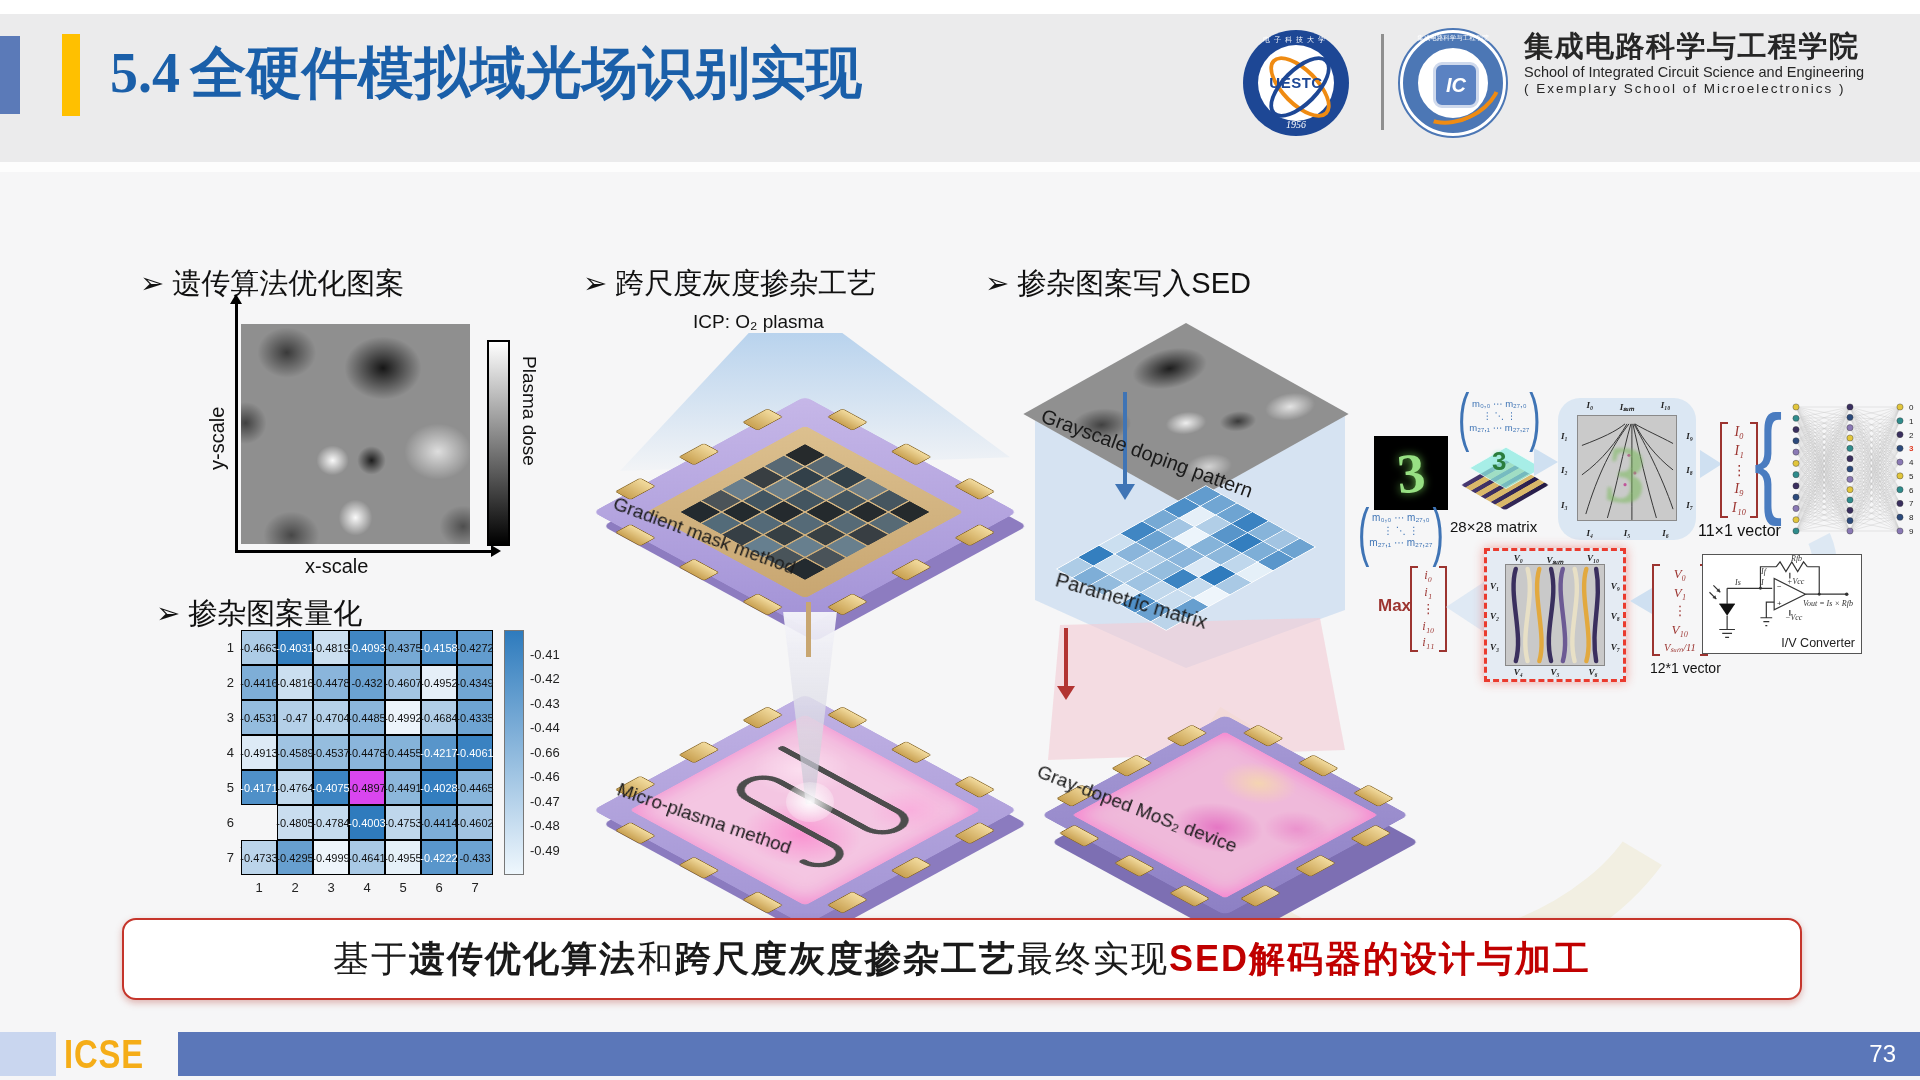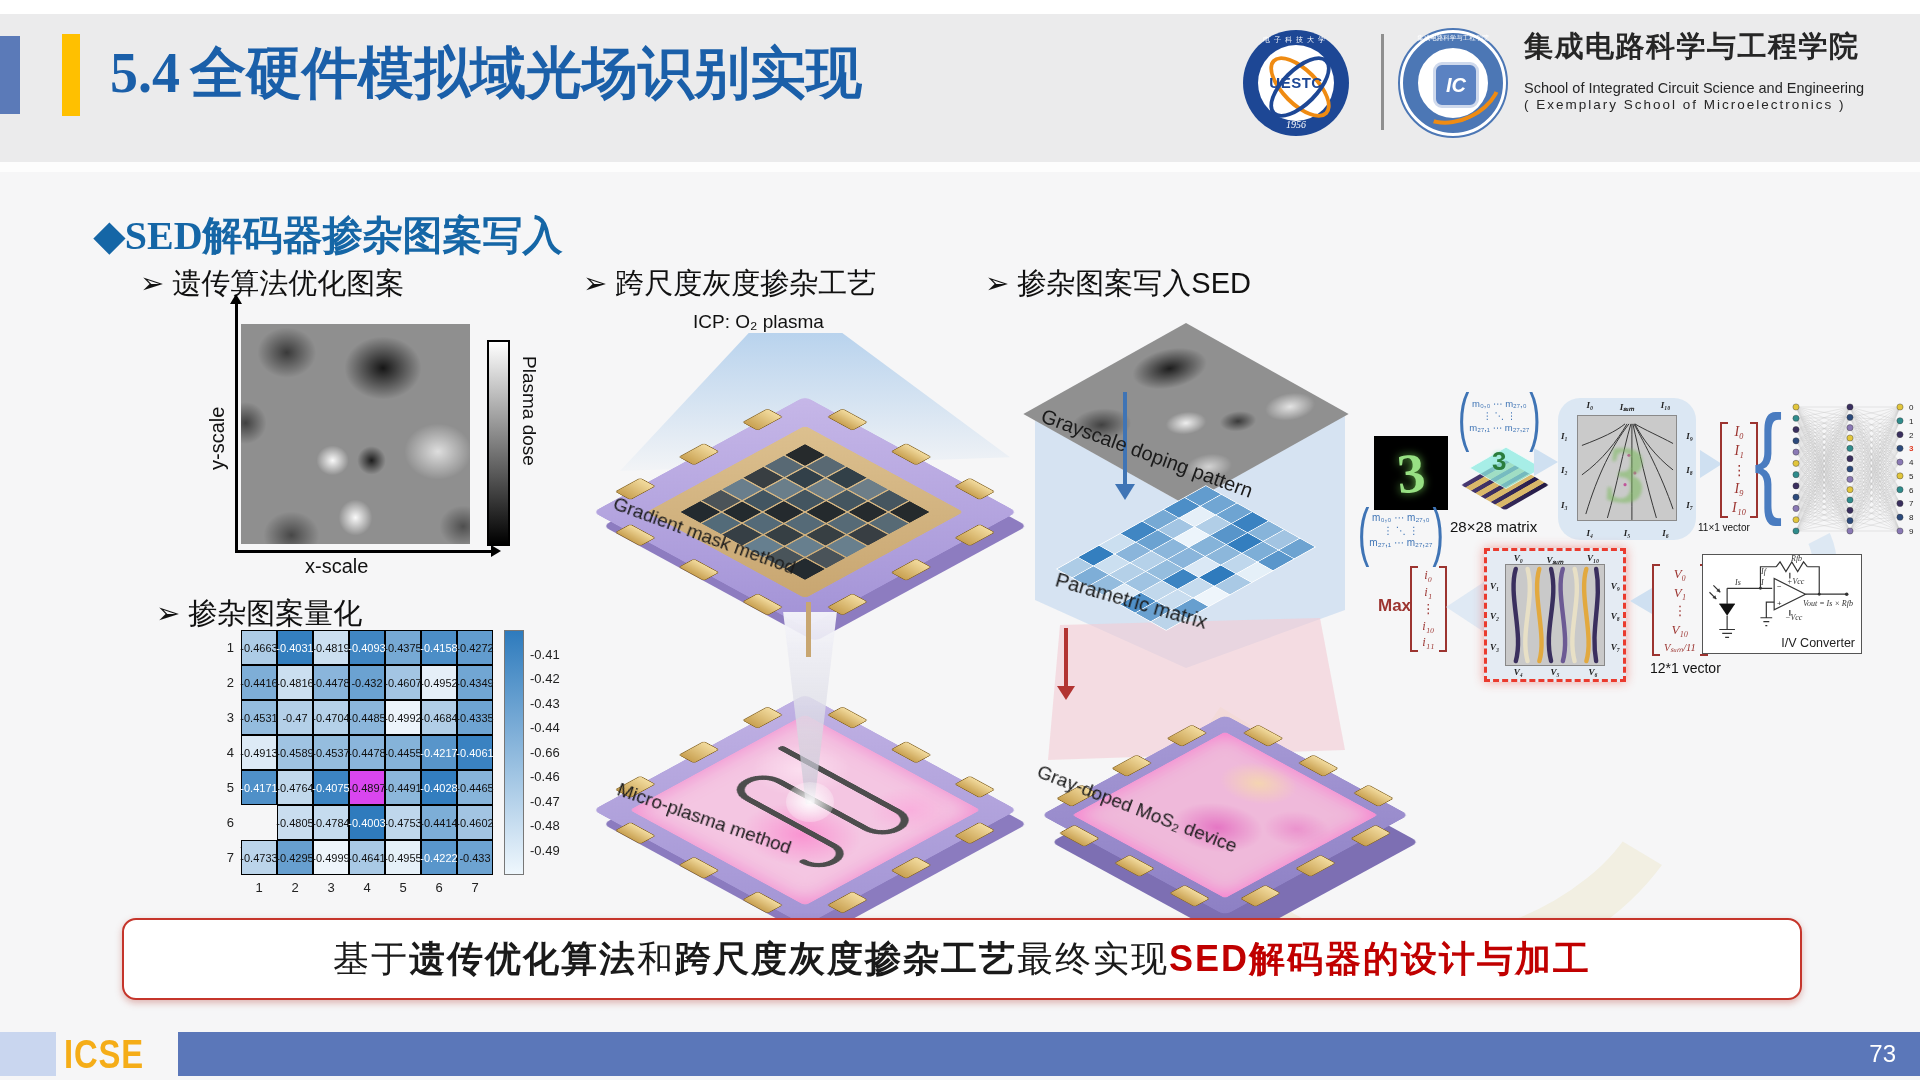--- a/index.html
+++ b/index.html
@@ -34,21 +34,21 @@
       border:15px solid #4c77b5;box-sizing:border-box;}
   #logo-ic .ring-cn{position:absolute;left:0;top:4px;width:106px;text-align:center;font-size:6.5px;color:#fff;z-index:2;}
   #logo-ic .icsq{position:absolute;left:33px;top:32px;width:40px;height:40px;background:#5b82c2;border:3px solid #cfd9ec;
       border-radius:9px;z-index:2;display:flex;align-items:center;justify-content:center;
       color:#fff;font-weight:bold;font-style:italic;font-size:20px;}
   #logo-ic .swoosh{position:absolute;left:8px;top:22px;width:88px;height:62px;border-radius:50%;
       border:4px solid transparent;border-bottom-color:#ef8b12;transform:rotate(-25deg);z-index:3;}
   #school{left:1524px;top:30px;width:392px;color:#262626;}
   #school .cn{font-size:29px;font-weight:bold;letter-spacing:1.5px;line-height:32px;white-space:nowrap;}
   #school .cn2{font-size:26px;font-weight:bold;letter-spacing:5px;line-height:31px;white-space:nowrap;}
-  #school .en{font-size:14.5px;line-height:17px;margin-top:18px;white-space:nowrap;}
+  #school .en{font-size:14.5px;line-height:17px;margin-top:2px;white-space:nowrap;}
   #school .en2{font-size:13.5px;letter-spacing:2px;line-height:16px;white-space:nowrap;}
 
   
   #section-heading{left:94px;top:208px;font-size:40px;font-weight:bold;color:#1566a6;white-space:nowrap;}
   #section-heading .acr{font-family:"Liberation Serif",serif;}
   .bullet{font-size:29px;color:#111;white-space:nowrap;}
   #bullet-1{left:140px;top:264px;}
   #bullet-2{left:583px;top:264px;}
   #bullet-3{left:985px;top:264px;}
   #bullet-4{left:156px;top:594px;}
@@ -194,21 +194,21 @@
   .term{position:absolute;font-size:9px;font-weight:bold;color:#222;font-family:"Liberation Serif",serif;font-style:italic;}
   #arr2{left:1700px;top:450px;width:0;height:0;border-top:14px solid transparent;border-bottom:14px solid transparent;
       border-left:22px solid #cfe0f1;}
   .vec{display:flex;align-items:stretch;color:#9c3430;}
   .vec .bl,.vec .br{width:6px;border:2.5px solid #9c3430;}
   .vec .bl{border-right:none;}
   .vec .br{border-left:none;}
   .vec .ents{display:flex;flex-direction:column;justify-content:space-between;padding:2px 4px;
       font-family:"Liberation Serif",serif;font-style:italic;text-align:center;}
   #ivec{left:1720px;top:422px;height:96px;font-size:14px;}
-  #lab-11{left:1698px;top:522px;font-size:10px;color:#111;}
+  #lab-11{left:1698px;top:522px;font-size:16px;color:#111;}
   #brace{left:1748px;top:398px;font-size:122px;color:#4a7cc0;transform:scaleX(.7);line-height:1;font-weight:400;}
   #nn{left:1788px;top:400px;width:132px;height:140px;}
   #sarc{left:1692px;top:492px;width:96px;height:120px;border:24px solid transparent;border-right-color:#dde8f3;
       border-radius:50%;transform:rotate(18deg);z-index:1;}
   #max-label{left:1378px;top:596px;font-size:17px;color:#9c3430;font-weight:bold;}
   #mvec{left:1410px;top:566px;height:86px;font-size:12.5px;}
   #arrL{left:1446px;top:582px;width:0;height:0;border-top:25px solid transparent;border-bottom:25px solid transparent;
       border-right:38px solid #dfe9f4;}
   #vbox{left:1484px;top:548px;width:142px;height:134px;border:3px dashed #ea3b2e;box-sizing:border-box;
       background:rgba(214,226,240,.55);box-shadow:0 0 10px rgba(234,59,46,.45);}
@@ -259,23 +259,20 @@
     <span class="ring-cn">集成电路科学与工程学院</span>
     <div class="icsq">IC</div>
     <div class="swoosh"></div>
   </div>
   <div class="abs" id="school">
     <div class="cn">集成电路科学与工程学院</div>
     <div class="en">School of Integrated Circuit Science and Engineering</div>
     <div class="en2">( Exemplary School of Microelectronics )</div>
   </div>
 
-  <div class="abs" id="section-heading">
-    <span>◆</span><span class="acr">SED</span><span>解码器掺杂图案写入</span>
-  </div>
   <div class="abs bullet" id="bullet-1">➢ 遗传算法优化图案</div>
   <div class="abs bullet" id="bullet-2">➢ 跨尺度灰度掺杂工艺</div>
   <div class="abs bullet" id="bullet-3">➢ 掺杂图案写入SED</div>
   <div class="abs bullet" id="bullet-4">➢ 掺杂图案量化</div>
 
   <div class="abs" id="gen-plot"></div>
   <div class="abs" id="gen-yaxis"></div>
   <div class="abs" id="gen-yarrow"></div>
   <div class="abs" id="gen-xaxis"></div>
   <div class="abs" id="gen-xarrow"></div>

